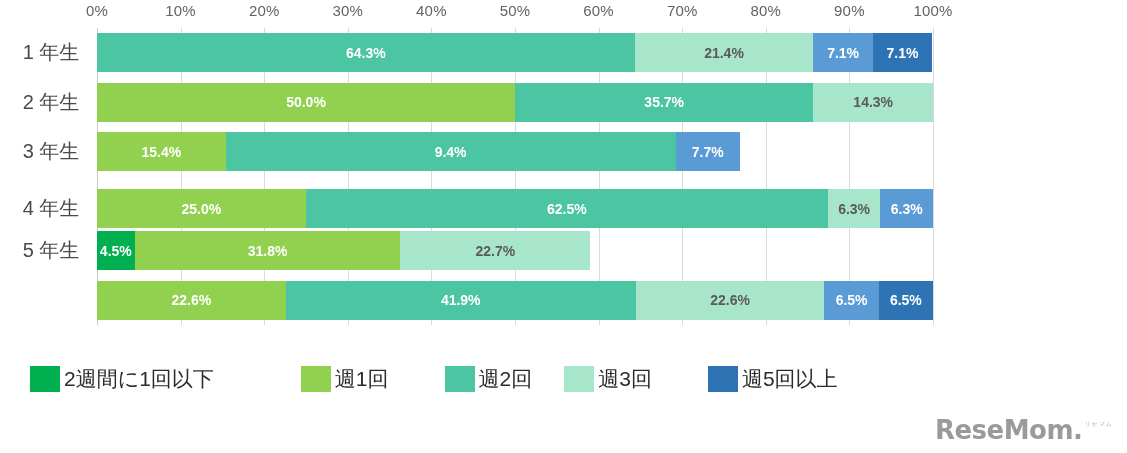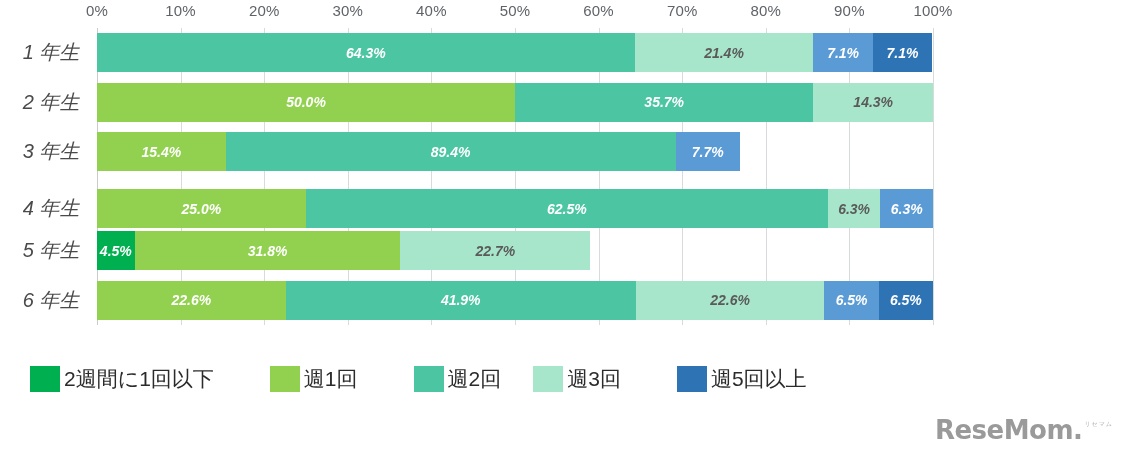--- a/index.html
+++ b/index.html
@@ -32,21 +32,20 @@
     background: #d8dadc;
   }
   .gridline.axis0 { background: #c9cbcd; }
 
   .rows { position: absolute; left: 0; top: 0; width: 100%; height: 100%; }
 
   .row {
     position: absolute; left: 0; width: 100%;
     height: 39px;
     display: flex;
-    font-style: italic;
   }
 
   .row-label {
     position: absolute;
     right: 100%;
     width: 92px;
     text-align: center;
     font-size: 20px;
     color: #4a4a4a;
     line-height: 39px;
@@ -136,55 +135,54 @@
           </div>
           <div class="row" style="top: 54.75px;">
             <div class="row-label">2 年生</div>
             <div class="seg light-text" style="width: 418px; background: rgb(146, 209, 79);">50.0%</div>
             <div class="seg light-text" style="width: 298.452px; background: rgb(76, 197, 162);">35.7%</div>
             <div class="seg dark-text" style="width: 119.548px; background: rgb(168, 230, 204);">14.3%</div>
           </div>
           <div class="row" style="top: 104.25px;">
             <div class="row-label">3 年生</div>
             <div class="seg light-text" style="width: 128.744px; background: rgb(146, 209, 79);">15.4%</div>
-            <div class="seg light-text" style="width: 449.768px; background: rgb(76, 197, 162);">89.4%</div>
+            <div class="seg light-text" style="width: 449.768px; background: rgb(76, 197, 162);">9.4%</div>
             <div class="seg light-text" style="width: 64.372px; background: rgb(91, 155, 213);">7.7%</div>
           </div>
           <div class="row" style="top: 161px;">
             <div class="row-label">4 年生</div>
             <div class="seg light-text" style="width: 209px; background: rgb(146, 209, 79);">25.0%</div>
             <div class="seg light-text" style="width: 522.5px; background: rgb(76, 197, 162);">62.5%</div>
             <div class="seg dark-text" style="width: 52.668px; background: rgb(168, 230, 204);">6.3%</div>
             <div class="seg light-text" style="width: 52.668px; background: rgb(91, 155, 213);">6.3%</div>
           </div>
           <div class="row" style="top: 203.25px;">
             <div class="row-label">5 年生</div>
             <div class="seg light-text" style="width: 37.62px; background: rgb(0, 176, 80);">4.5%</div>
             <div class="seg light-text" style="width: 265.848px; background: rgb(146, 209, 79);">31.8%</div>
             <div class="seg dark-text" style="width: 189.772px; background: rgb(168, 230, 204);">22.7%</div>
           </div>
           <div class="row" style="top: 252.75px;">
-            <div class="row-label">6 年生</div>
             <div class="seg light-text" style="width: 188.936px; background: rgb(146, 209, 79);">22.6%</div>
             <div class="seg light-text" style="width: 350.284px; background: rgb(76, 197, 162);">41.9%</div>
             <div class="seg dark-text" style="width: 188.936px; background: rgb(168, 230, 204);">22.6%</div>
             <div class="seg light-text" style="width: 54.34px; background: rgb(91, 155, 213);">6.5%</div>
             <div class="seg light-text" style="width: 54.34px; background: rgb(46, 116, 181);">6.5%</div>
           </div>
         </div>
     </div>
 
   </div>
 
   <div class="legend">
       <div class="legend-item" style="margin-left: 0px;">
         <span class="legend-swatch" style="background: rgb(0, 176, 80);"></span>
         <span class="legend-label">2週間に1回以下</span>
       </div>
-      <div class="legend-item" style="margin-left: 56px;">
+      <div class="legend-item" style="margin-left: 87px;">
         <span class="legend-swatch" style="background: rgb(146, 209, 79);"></span>
         <span class="legend-label">週1回</span>
       </div>
       <div class="legend-item" style="margin-left: 56px;">
         <span class="legend-swatch" style="background: rgb(76, 197, 162);"></span>
         <span class="legend-label">週2回</span>
       </div>
       <div class="legend-item" style="margin-left: 32px;">
         <span class="legend-swatch" style="background: rgb(168, 230, 204);"></span>
         <span class="legend-label">週3回</span>

